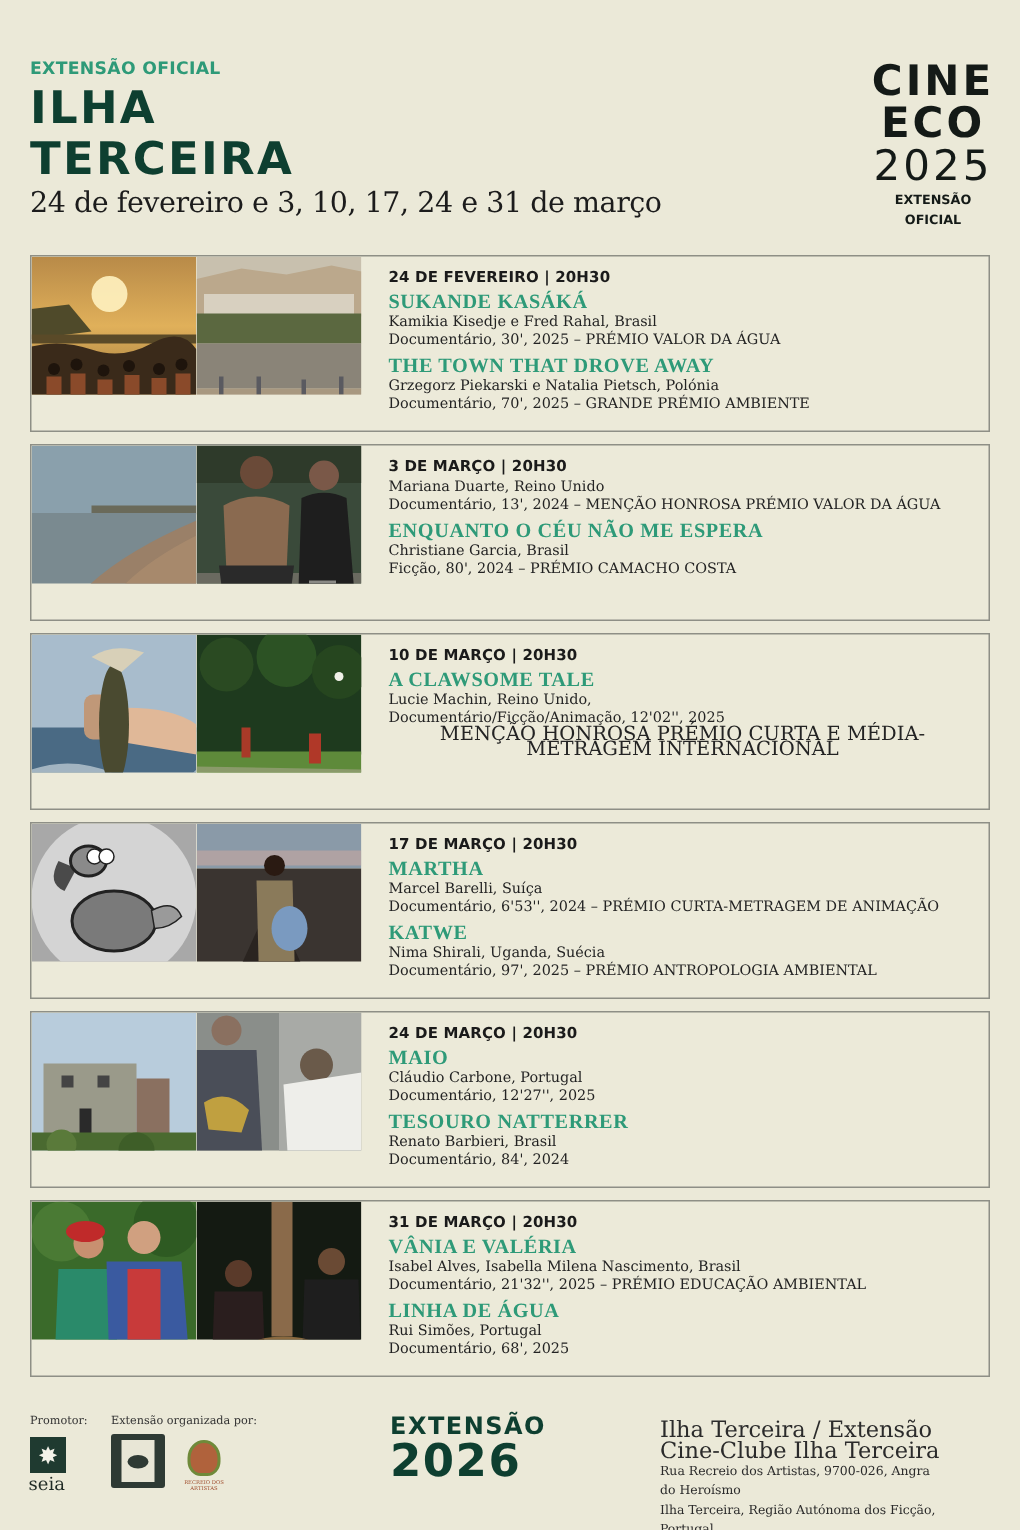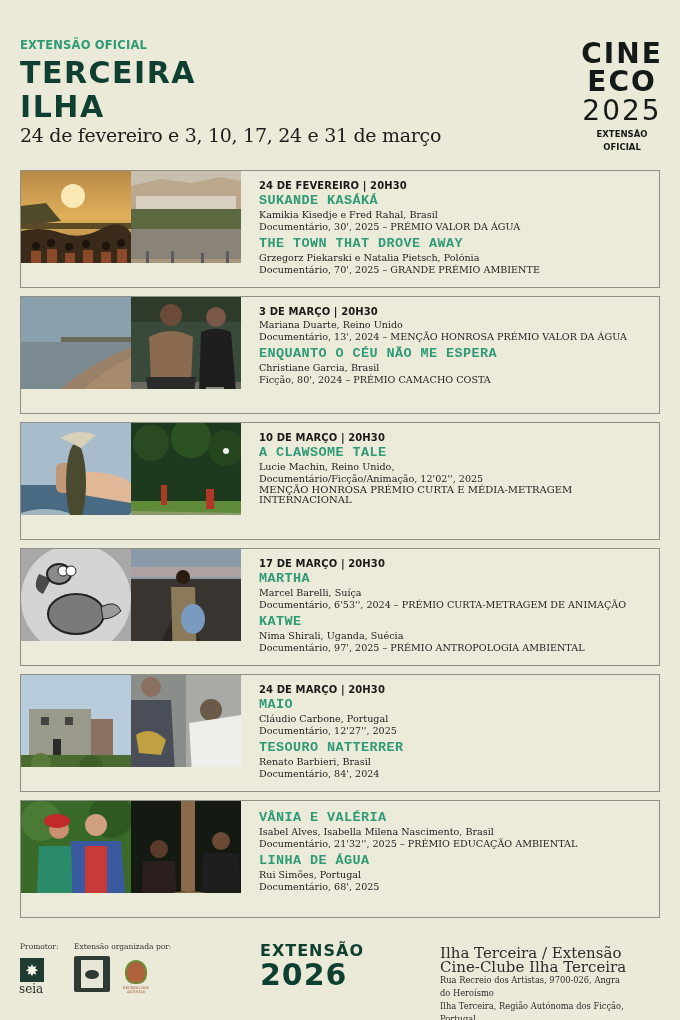--- a/index.html
+++ b/index.html
@@ -43,27 +43,27 @@
       position: absolute; top: 0; width: 110px; height: 92px; overflow: hidden;
     }
     .img.a { left: 0; }
     .img.b { left: 110px; }
     .txt { position: absolute; left: 238px; top: 9px; right: 8px; }
     .when {
       font-family: "DejaVu Sans", sans-serif; font-weight: bold;
       font-size: 10px; color: #1a1a1a; letter-spacing: 0.1px; margin-bottom: 2px;
     }
     .film-title {
-      font-family: Liberation Mono, monospace; font-weight: bold;
+      font-family: Liberation Serif, serif; font-weight: bold;
       font-size: 13.5px; line-height: 16px; color: #2e9a78; letter-spacing: 0.4px;
     }
     .film-line {
       font-size: 9.6px; line-height: 12px; color: #232323;
     }
-    .film-small { font-size: 10px; line-height: 10px; color: #232323; }
+    .film-small { font-size: 13px; line-height: 10px; color: #232323; text-align: center; }
     .film + .film { margin-top: 3px; }
 
     .footer { position: absolute; left: 0; top: 938px; width: 628px; height: 82px; }
     .flabel { position: absolute; font-size: 7.5px; color: #333; top: 4px; }
     .seia {
       position: absolute; left: 20px; top: 20px; width: 24px; height: 24px;
       background: #1f3a30; display: flex; align-items: center; justify-content: center;
       color: #f4f3ea; font-size: 16px;
     }
     .seia-text { position: absolute; left: 19px; top: 44px; font-size: 12px; color: #1f2a24; }
@@ -85,22 +85,22 @@
     .addr { position: absolute; left: 440px; top: 8px; color: #2b2b2b; }
     .addr .a1 { font-size: 15px; line-height: 14px; }
     .addr .a2 { font-size: 8.3px; line-height: 13px; }
   </style>
 </head>
 <body>
 
 <div class="header">
   <div class="kicker">EXTENSÃO OFICIAL</div>
   <div class="title">
+    <div>ILHA</div>
     <div>TERCEIRA</div>
-    <div>ILHA</div>
   </div>
   <div class="dates">24 de fevereiro e 3, 10, 17, 24 e 31 de março</div>
 </div>
 
 <div class="logo">
   <div class="l1">CINE</div>
   <div class="l1">ECO</div>
   <div class="l2">2025</div>
   <div class="l3">EXTENSÃO</div>
   <div class="l3">OFICIAL</div>
@@ -352,20 +352,21 @@
         <rect width="110" height="116" fill="#141a12"></rect>
         <rect x="50" y="0" width="14" height="90" fill="#8a6a4a"></rect>
         <circle cx="28" cy="48" r="9" fill="#5a3a2a"></circle>
         <path d="M12 60 L44 60 L46 116 L10 116 Z" fill="#2a1e1e"></path>
         <circle cx="90" cy="40" r="9" fill="#6a4a34"></circle>
         <path d="M72 52 L108 52 L110 116 L70 116 Z" fill="#1e1e1e"></path>
         <ellipse cx="58" cy="96" rx="22" ry="6" fill="#8a6a40"></ellipse>
       </svg>
     </div>
     <div class="txt">
+      <div class="when">31 DE MARÇO | 20H30</div>
       <div class="film">
         <div class="film-title">VÂNIA E VALÉRIA</div>
         <div class="film-line">Isabel Alves, Isabella Milena Nascimento, Brasil</div>
         <div class="film-line">Documentário, 21'32'', 2025 – PRÉMIO EDUCAÇÃO AMBIENTAL</div>
       </div>
       <div class="film">
         <div class="film-title">LINHA DE ÁGUA</div>
         <div class="film-line">Rui Simões, Portugal</div>
         <div class="film-line">Documentário, 68', 2025</div>
       </div>

